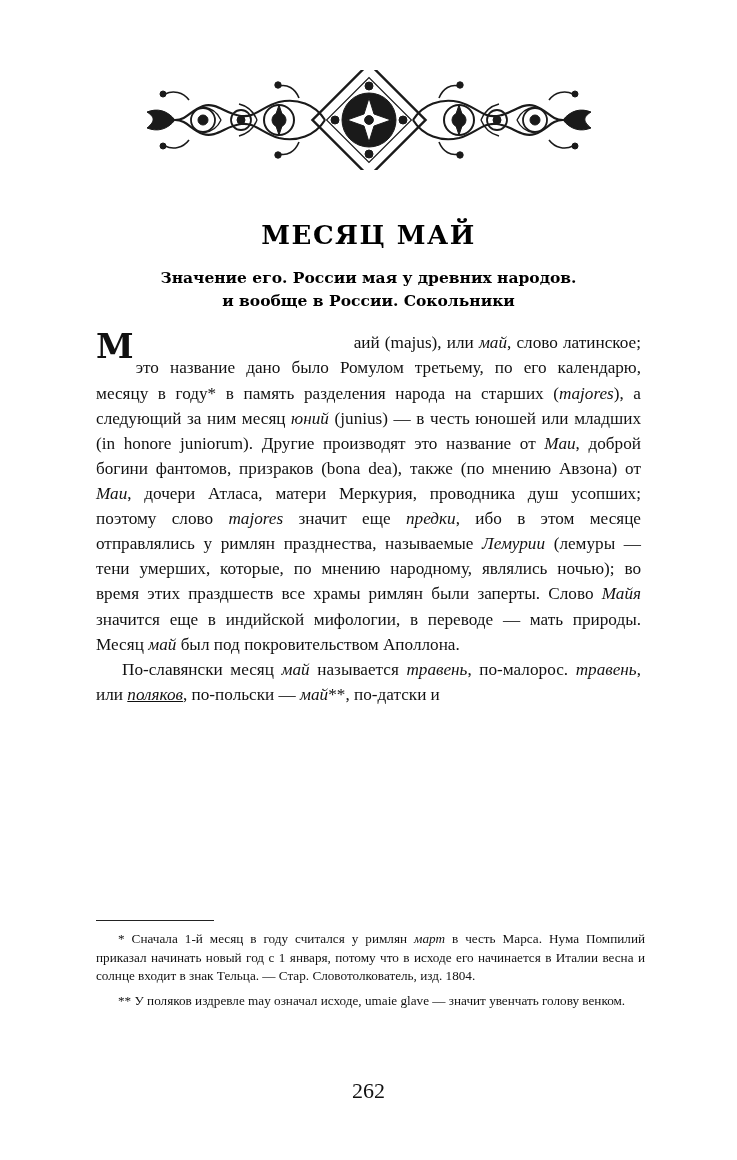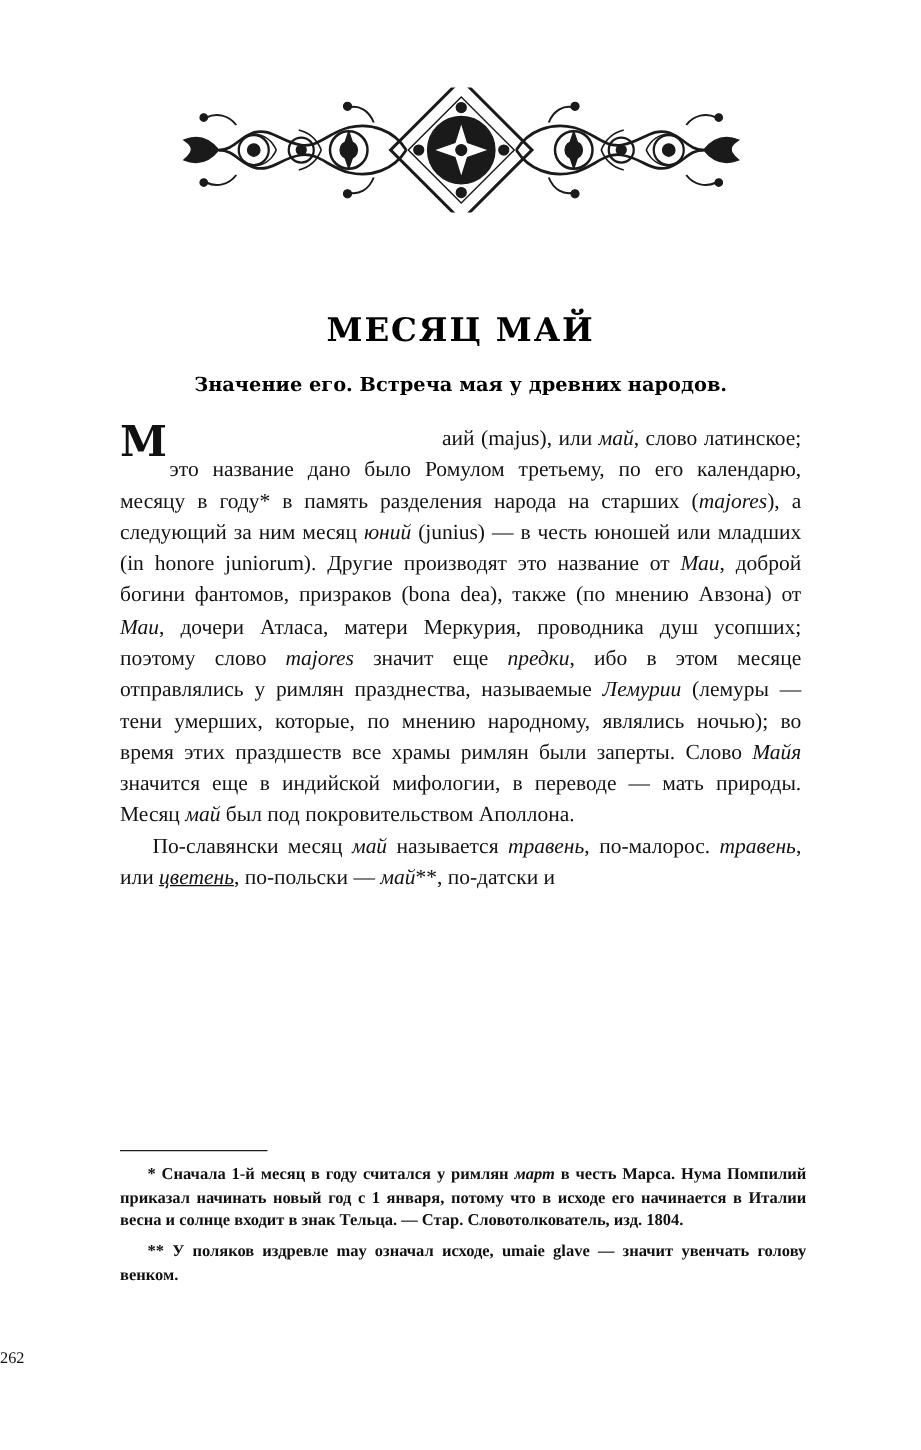--- a/index.html
+++ b/index.html
@@ -30,21 +30,21 @@
     margin-top: 70px;
     height: 100px;
     display: flex;
     align-items: center;
     justify-content: center;
   }
   .ornament-wrap svg { display: block; }
 
   
   .chapter-title {
-    margin-top: 80px;
+    margin-top: 50px;
     text-align: center;
     font-family: "DejaVu Serif", "Liberation Serif", serif;
     font-weight: bold;
     font-size: 26px;
     letter-spacing: 1.5px;
     color: #000;
   }
 
   .subtitle {
     margin-top: 14px;
@@ -82,21 +82,20 @@
 
   i, .ital { font-style: italic; }
   .uline { text-decoration: underline; }
 
   
   .footnotes {
     position: absolute;
     left: 96px;
     right: 92px;
     top: 920px;
-    font-weight: bold;
   }
   .fn-rule {
     width: 118px;
     height: 1px;
     background: #222;
     margin-bottom: 9px;
   }
   .footnotes p {
     margin: 0;
     font-size: 13.2px;
@@ -105,22 +104,22 @@
   }
   .footnotes p.fn { text-indent: 22px; }
   .footnotes p.fn2 { margin-top: 6px; text-indent: 22px; }
 
   
   .page-number {
     position: absolute;
     left: 0;
     right: 0;
     top: 1078px;
-    text-align: left;
-    font-size: 13px;
+    text-align: center;
+    font-size: 22px;
   }
 </style>
 </head>
 <body>
 
 <div class="page">
 
   <div class="ornament-wrap">
     <svg width="480" height="100" viewBox="0 0 480 100" xmlns="http://www.w3.org/2000/svg">
       <g fill="#1a1a1a" stroke="#1a1a1a">
@@ -188,28 +187,29 @@
           <circle cx="149" cy="15" r="3.2" fill="#1a1a1a"></circle>
           <circle cx="149" cy="85" r="3.2" fill="#1a1a1a"></circle>
         </g>
       </g>
     </svg>
   </div>
 
   <h1 class="chapter-title">МЕСЯЦ МАЙ</h1>
 
   <div class="subtitle">
-    <span class="ln">Значение его. Встреча мая у древних народов.</span>
+    <span class="ln">Значение его. России мая у древних народов.</span>
+    <span class="ln">и вообще в России. Сокольники</span>
   </div>
 
   <div class="body-text">
     <p>
       <span class="lead-space"></span><span class="dropcap">М</span><span>аий (majus), или <i>май</i>, слово латинское; это название дано было Ромулом третьему, по его календарю, месяцу в году* в память разделения народа на старших (<i>majores</i>), а следующий за ним месяц <i>юний</i> (junius) — в честь юношей или младших (in honore juniorum). Другие производят это название от <i>Маи</i>, доброй богини фантомов, призраков (bona dea), также (по мнению Авзона) от <i>Маи</i>, дочери Атласа, матери Меркурия, проводника душ усопших; поэтому слово <i>majores</i> значит еще <i>предки</i>, ибо в этом месяце отправлялись у римлян празднества, называемые <i>Лемурии</i> (лемуры — тени умерших, которые, по мнению народному, являлись ночью); во время этих праздшеств все храмы римлян были заперты. Слово <i>Майя</i> значится еще в индийской мифологии, в переводе — мать природы. Месяц <i>май</i> был под покровительством Аполлона.</span>
     </p>
-    <p class="indent">По-славянски месяц <i>май</i> называется <i>травень</i>, по-малорос. <i>травень</i>, или <i class="uline">цветень</i>, по-польски — <i>май</i>**, по-датски и</p>
+    <p class="indent">По-славянски месяц <i>май</i> называется <i>травень</i>, по-малорос. <i>травень</i>, или <i class="uline">поляков</i>, по-польски — <i>май</i>**, по-датски и</p>
   </div>
 
   <div class="footnotes">
     <div class="fn-rule"></div>
     <p class="fn">
       <span>*</span>
       <span>Сначала 1-й месяц в году считался у римлян <i>март</i> в честь Марса. Нума Помпилий приказал начинать новый год с 1 января, потому что в исходе его начинается в Италии весна и солнце входит в знак Тельца. — Стар. Словотолкователь, изд. 1804.</span>
     </p>
     <p class="fn2">
       <span>**</span>

